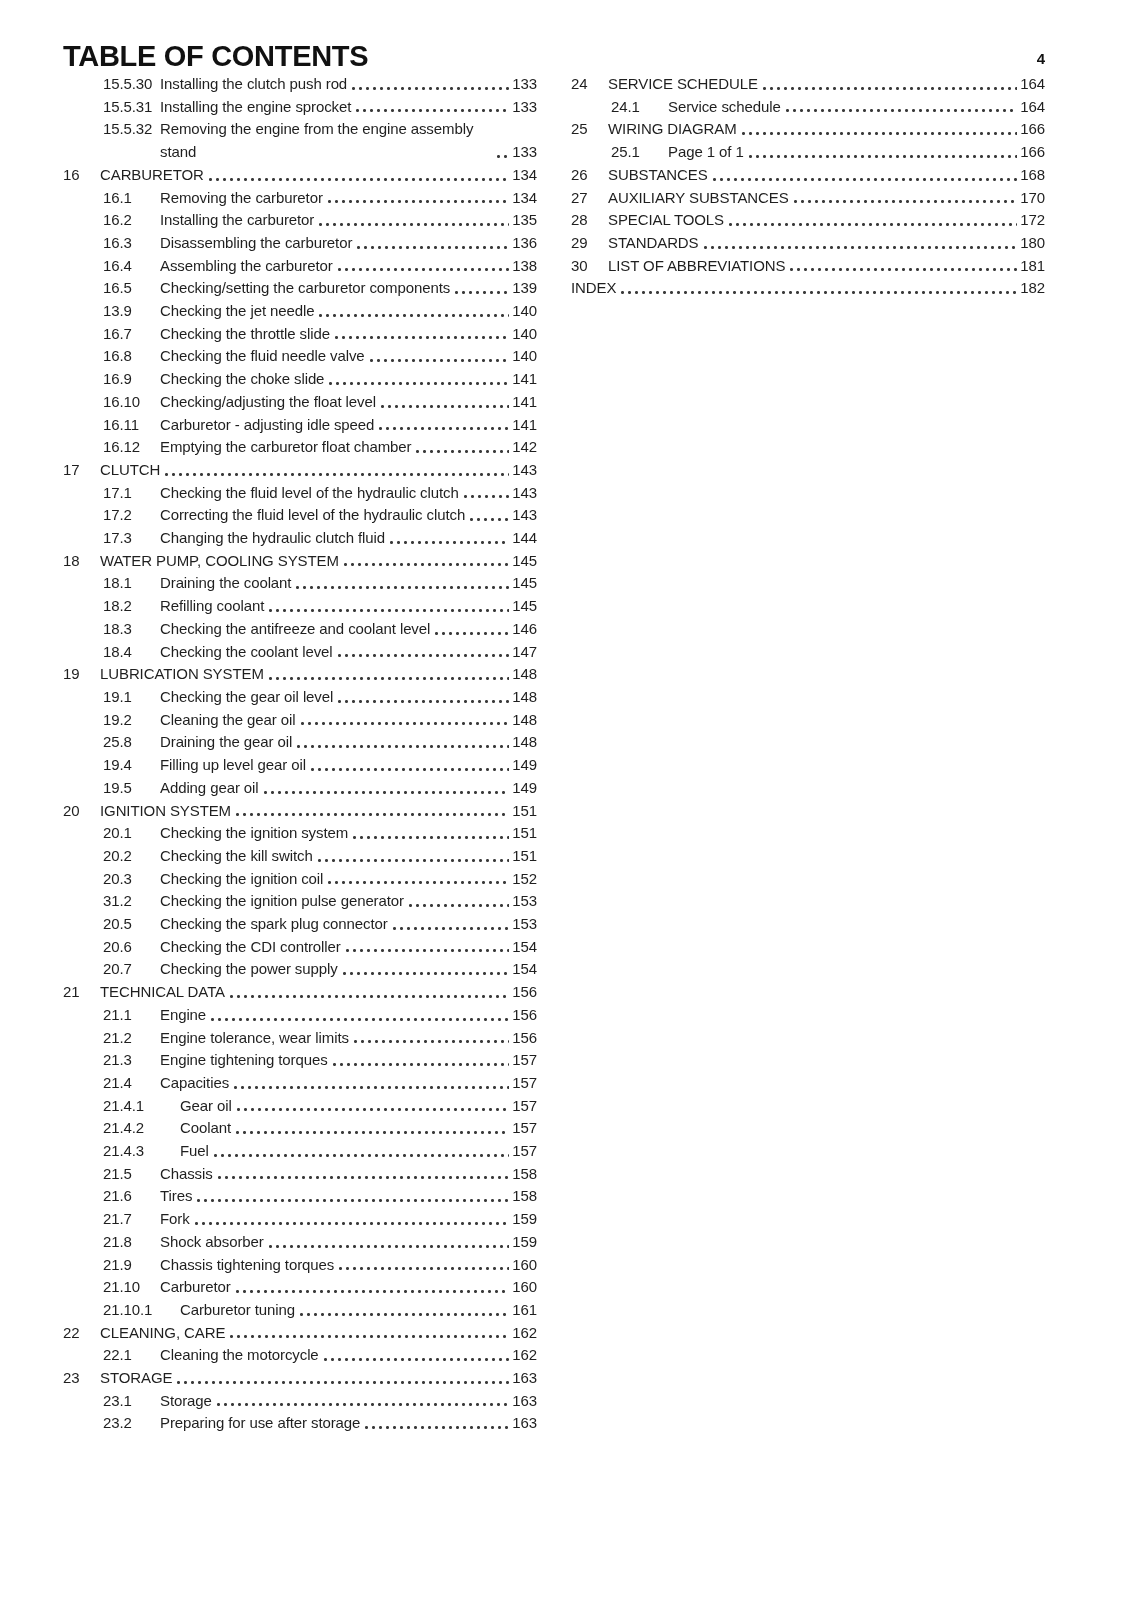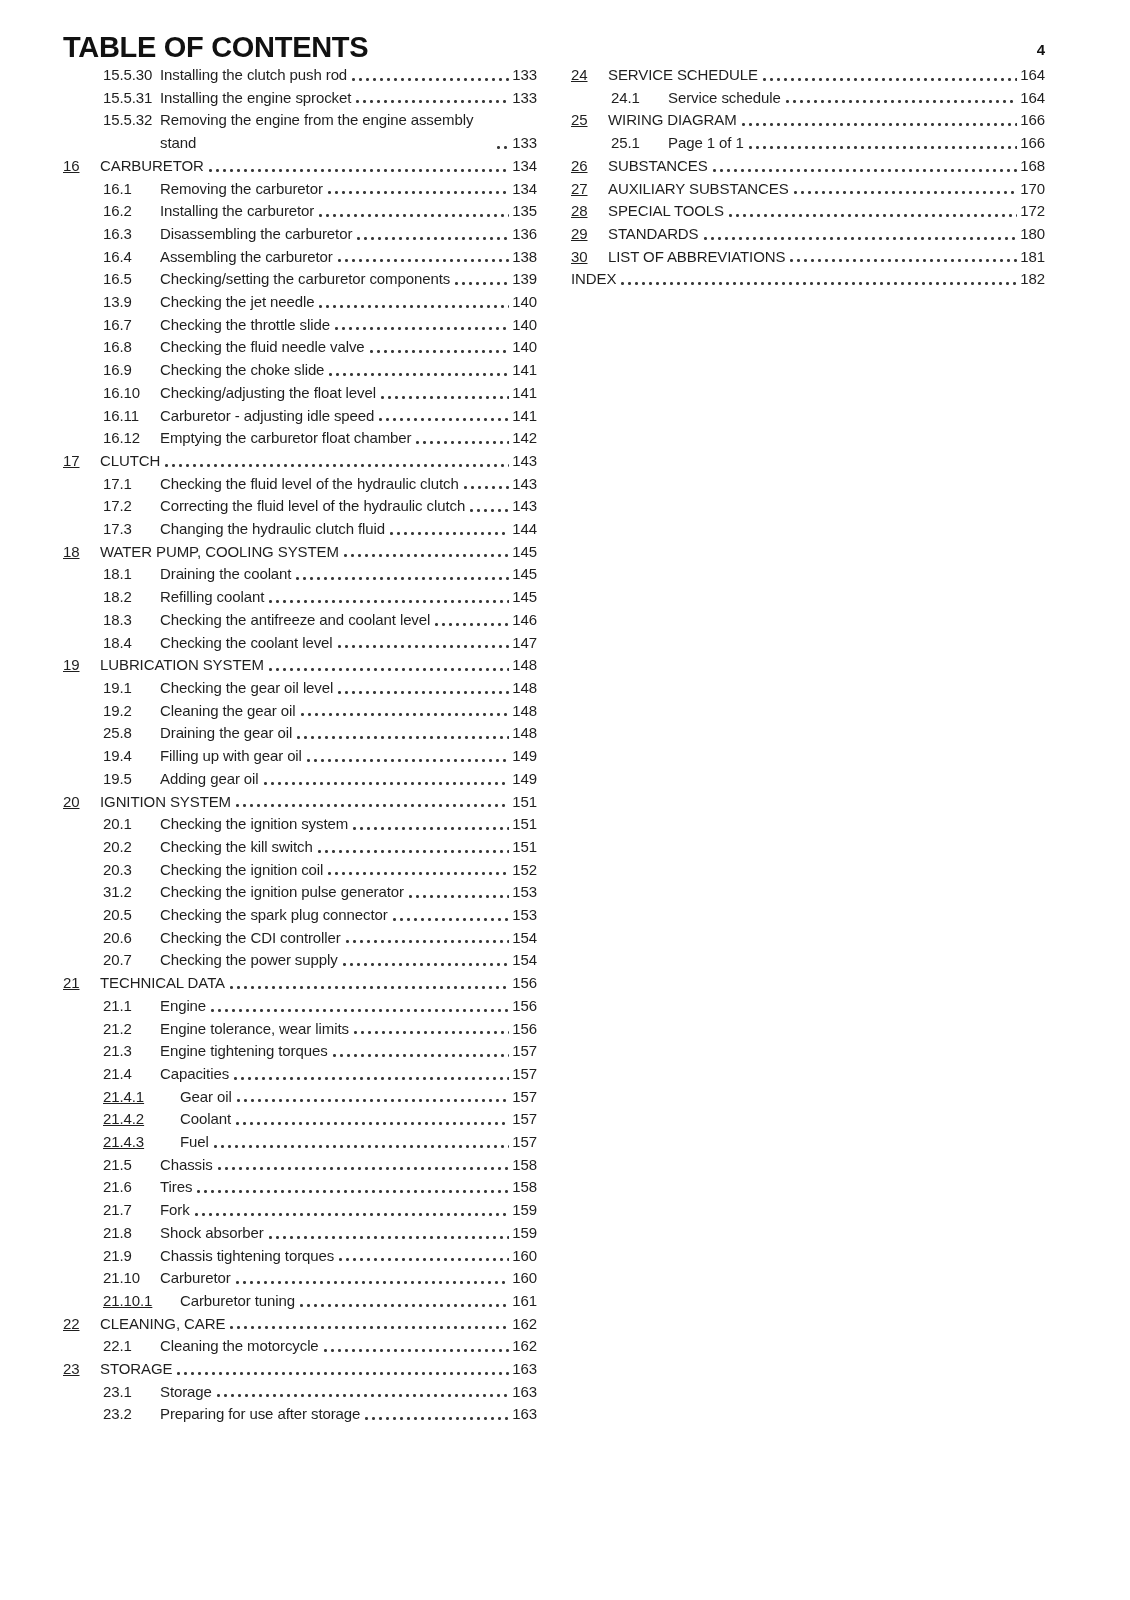--- a/index.html
+++ b/index.html
@@ -8,21 +8,21 @@
     width: 1130px;
     height: 1600px;
     background: #ffffff;
     color: #1f1f1f;
     font-family: "Liberation Sans", "DejaVu Sans", sans-serif;
     overflow: hidden;
   }
   .page {
     width: 1130px;
     height: 1600px;
-    padding: 31px 85px 20px 63px;
+    padding: 40px 85px 20px 63px;
   }
   .header {
     display: flex;
     justify-content: space-between;
     align-items: flex-start;
   }
   .doc-title {
     margin: 0;
     font-size: 29px;
     font-weight: bold;
@@ -43,25 +43,25 @@
     width: 474px;
     flex: none;
   }
   .toc-row {
     display: flex;
     font-size: 15px;
     line-height: 22.7px;
     letter-spacing: -0.1px;
   }
   .toc-row .num { flex: none; }
-  .level-0 > .num { width: 37px; text-decoration: underline; }
+  .level-0 > .num { width: 37px; }
   .level-1 { padding-left: 40px; }
   .level-1 > .num { width: 57px; }
   .level-2 { padding-left: 40px; }
-  .level-2 > .num { width: 77px; text-decoration: underline; }
+  .level-2 > .num { width: 77px; }
   .content {
     flex: 1;
     min-width: 0;
     display: flex;
     align-items: flex-end;
   }
   .t { flex: 0 1 auto; }
   .dots {
     flex: 1 0 14px;
     height: 7px;
@@ -311,21 +311,21 @@
           <span class="num">25.8</span>
           <span class="content">
             <span class="t">Draining the gear oil</span>
             <span class="dots"></span>
             <span class="pg">148</span>
           </span>
         </div>
         <div class="toc-row level-1">
           <span class="num">19.4</span>
           <span class="content">
-            <span class="t">Filling up with gear oil</span>
+            <span class="t">Filling up level gear oil</span>
             <span class="dots"></span>
             <span class="pg">149</span>
           </span>
         </div>
         <div class="toc-row level-1">
           <span class="num">19.5</span>
           <span class="content">
             <span class="t">Adding gear oil</span>
             <span class="dots"></span>
             <span class="pg">149</span>

